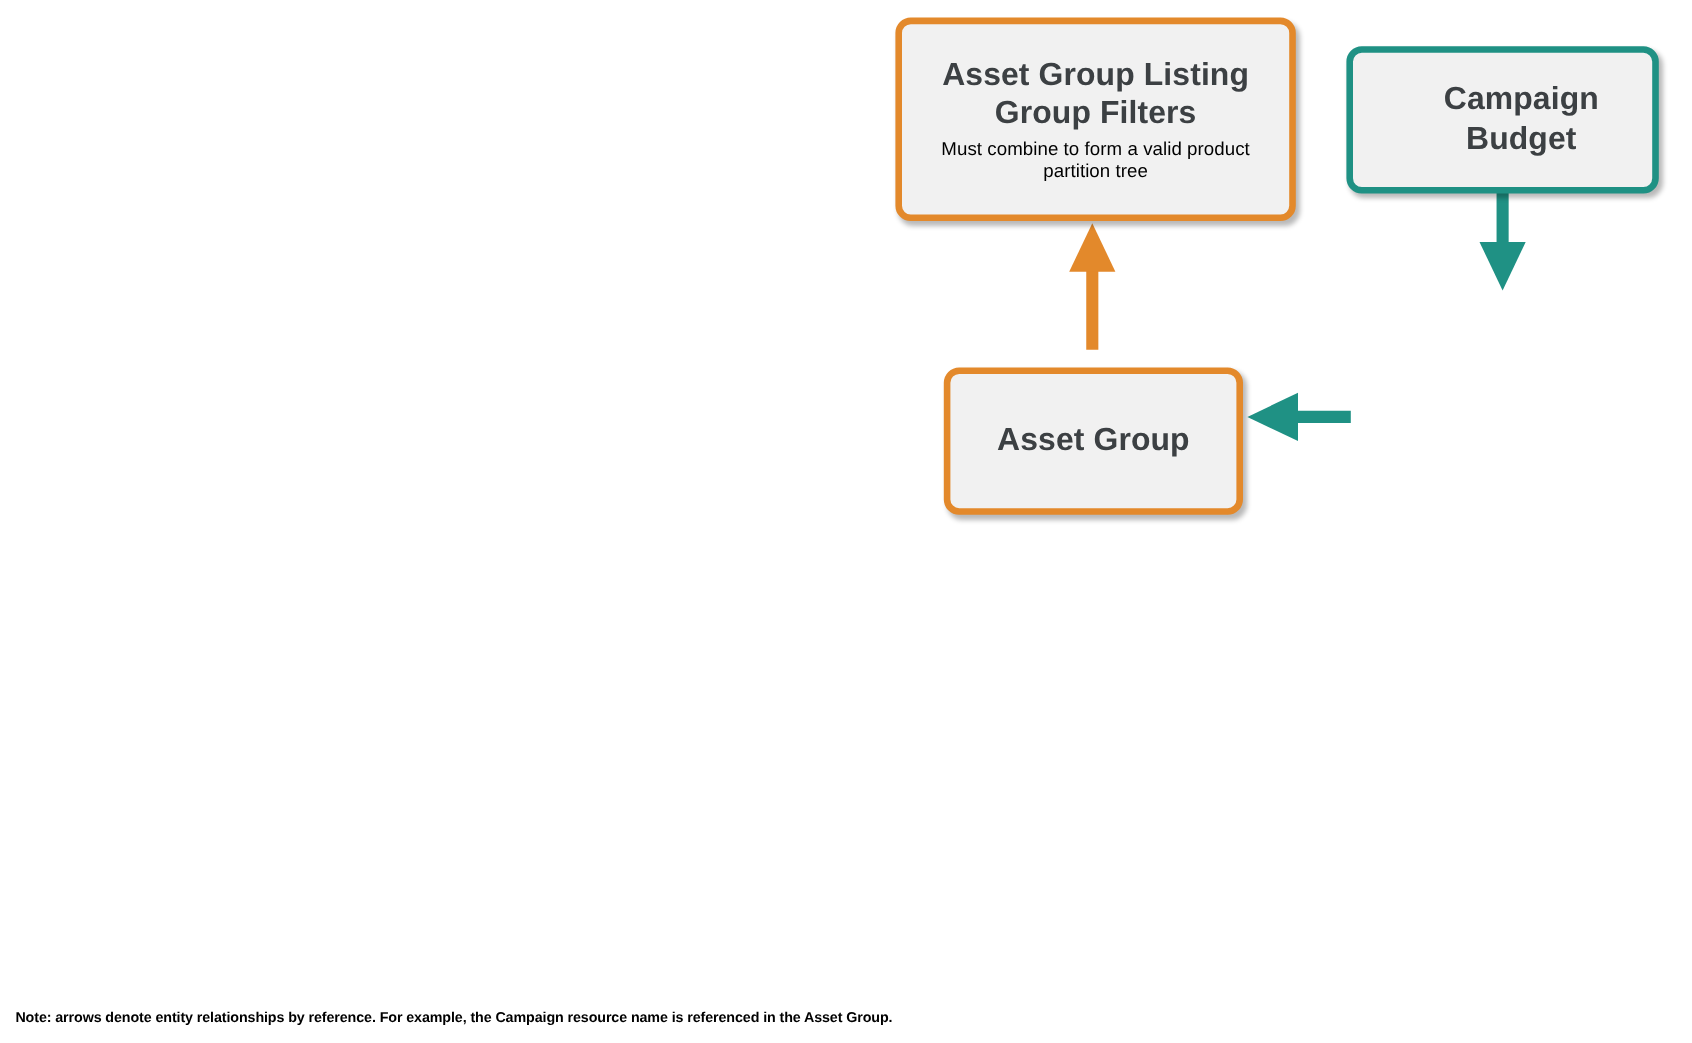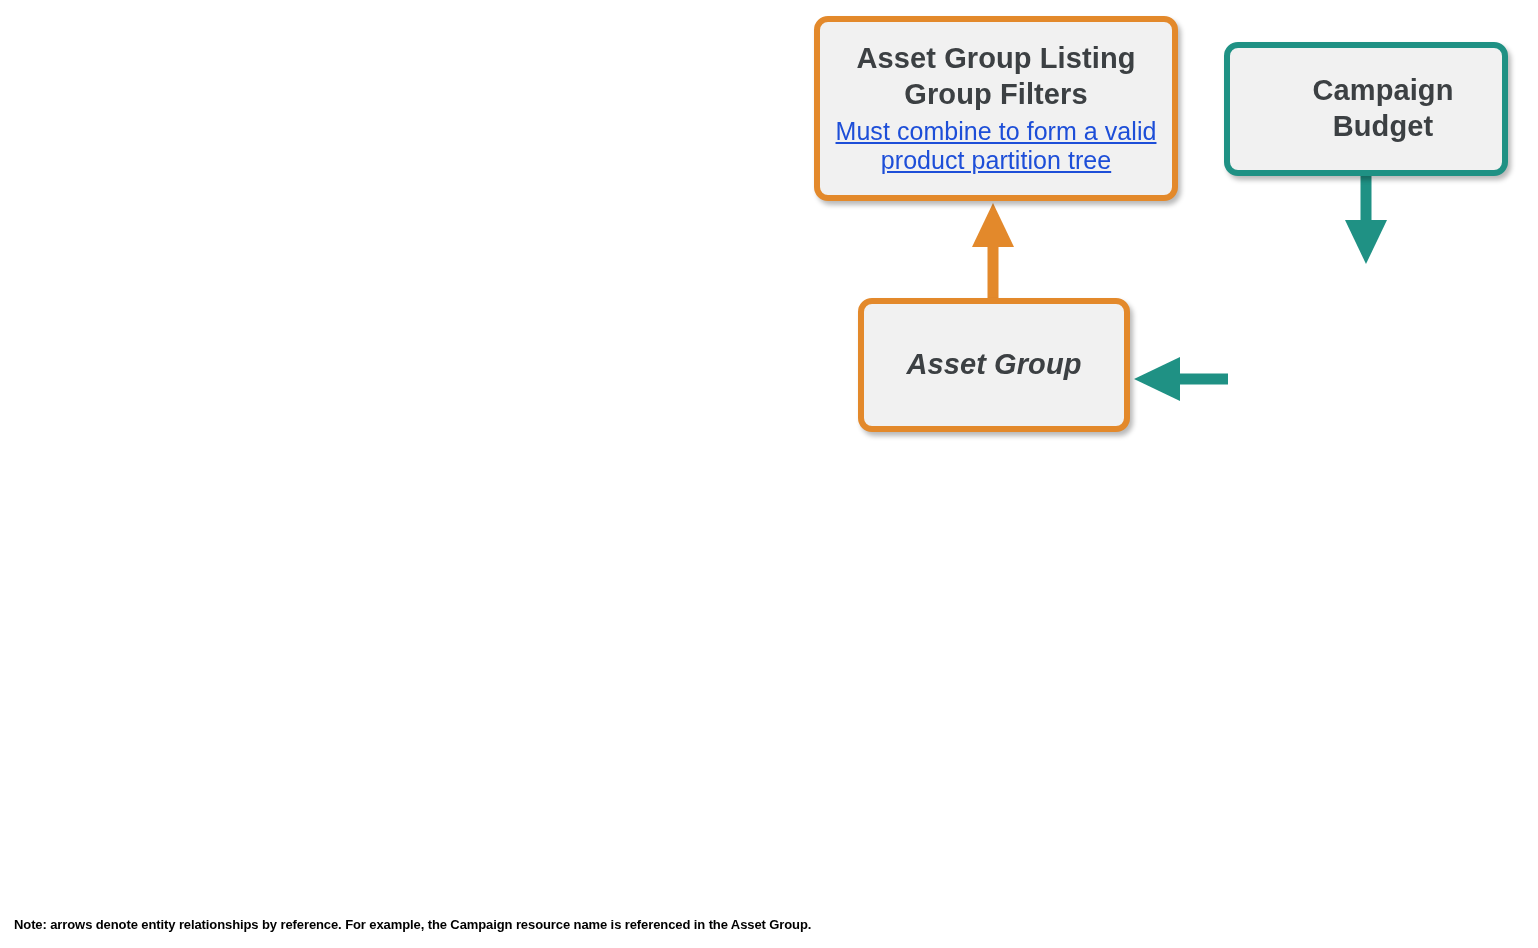--- a/index.html
+++ b/index.html
@@ -42,33 +42,32 @@
   .node.teal   { border-color: #1F9184; padding-left: 44px; }
 
   .node-title {
     font-size: 29px;
     font-weight: bold;
     color: #3C4043;
     line-height: 1.23;
     letter-spacing: 0.1px;
   }
   .node-sub {
-    font-size: 25px;
+    font-size: 17px;
     font-weight: normal;
-    color: #1d4ed8;
+    color: #000000;
     line-height: 1.18;
     margin-top: 4px;
     letter-spacing: 0.05px;
-    text-decoration: underline;
   }
 
   
   #node-aglgf    { left: 814px;  top: 16px;  width: 364px; height: 185px; }
   #node-budget   { left: 1224px; top: 42px;  width: 284px; height: 134px; }
-  #node-agroup   { left: 858px;  top: 298px; width: 272px; height: 134px; font-style: italic; }
+  #node-agroup   { left: 858px;  top: 334px; width: 272px; height: 134px; }
   #node-campaign { left: 1224px; top: 270px; width: 284px; height: 218px; }
 
   
   #edges {
     position: absolute;
     left: 0;
     top: 0;
     width: 1538px;
     height: 948px;
     pointer-events: none;

